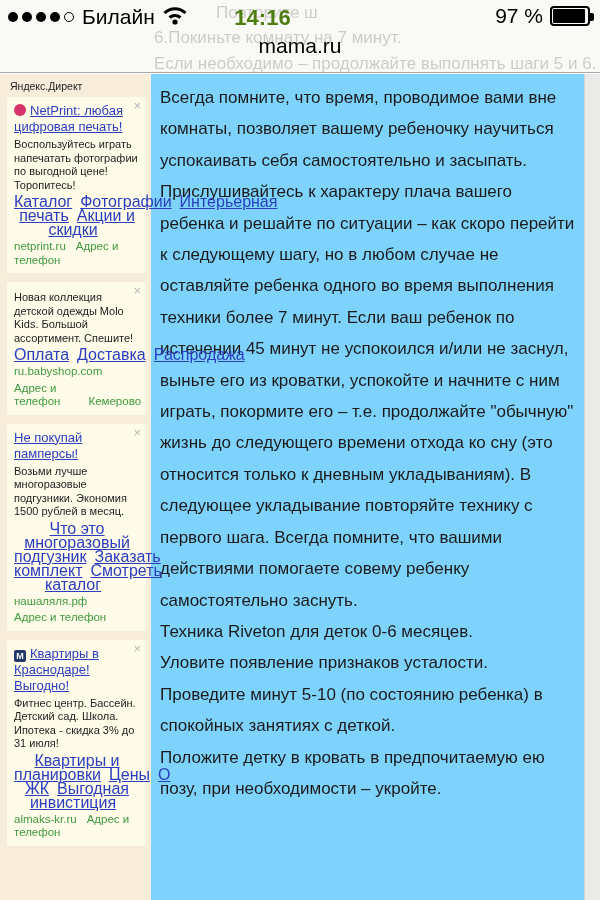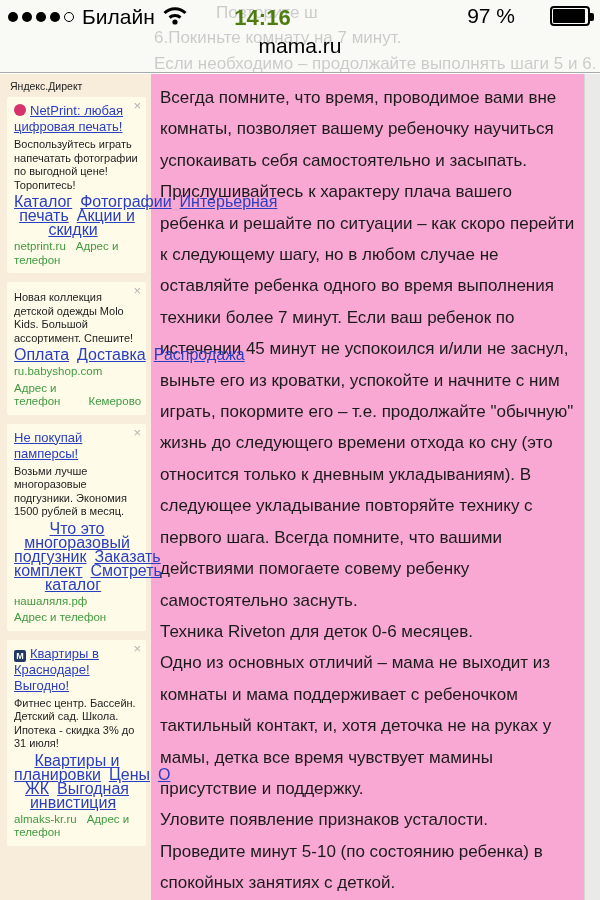--- a/index.html
+++ b/index.html
@@ -18,21 +18,21 @@
   .bleed .l3 { left:154px; top:54px; }
 
   .status { position:relative; height:30px; z-index:2;padding-left:15px; }
   .status-left { position:absolute; left:8px; top:4px; display:flex; align-items:center; }
   .dot { width:10px; height:10px; border-radius:50%; background:#000; display:inline-block; margin-right:4px; }
   .dot.empty { background:transparent; border:1.5px solid #000; }
   .carrier { font-size:21px; color:#000; margin:0 7px 0 4px; }
   .wifi { margin-top:2px; }
   .time { position:absolute; left:0; top:5px; width:525px; text-align:center;
           font-size:22px; font-weight:bold; color:#4d7c0f; z-index:2; }
-  .status-right { position:absolute; right:6px; top:4px; display:flex; align-items:center; z-index:2;gap:28px; }
+  .status-right { position:absolute; right:6px; top:4px; display:flex; align-items:center; z-index:2; }
   .battery-pct { font-size:21px; color:#000; margin-right:7px; }
   .battery { position:relative; width:40px; height:20px; border:2px solid #000; border-radius:4px; margin-right:4px; }
   .battery .fill { position:absolute; top:1px; left:1px; bottom:1px; width:32px; background:#000; border-radius:1px; }
   .battery .nub { position:absolute; right:-6px; top:5px; width:4px; height:8px; background:#000; border-radius:0 2px 2px 0; }
 
   .title { position:relative; z-index:2; text-align:center; margin-top:4px; font-size:21px; color:#000; }
 
   
   .content { position:absolute; top:74px; left:0; right:0; bottom:0; display:flex; }
 
@@ -46,21 +46,21 @@
   .fav.pink { background:#d6336c; border-radius:6px; }
   .fav.tan  { background:#cdb488; }
   .fav.navy { background:#1f3864; color:#fff; font-size:9px; font-weight:bold; text-align:center; line-height:12px; border-radius:2px; }
   .ad-body { font-size:11px; line-height:13.5px; color:#1d1d1d; margin-top:3px; }
   .ad-links { font-size:16px; line-height:14px; margin-top:3px;text-align:center; }
   .ad-links a { color:#2a3ec0; text-decoration:underline; margin-right:8px; }
   .ad-foot { font-size:11.5px; line-height:13.5px; margin-top:3px; color:#3f9a3f; }
   .ad-foot .contact { margin-left:10px; }
   .ad-foot .region { margin-left:28px; }
 
-  .article { flex:1; background:#f9a8d4; padding:8px 7px 0 9px;
+  .article { flex:1; background:#7dd3fc; padding:8px 7px 0 9px;
              font-size:17px; line-height:31.4px; color:#1b1b1b; overflow:hidden; }
   .article p { margin:0; }
 
   .edge { width:16px; flex:none; background:#eaeae8; border-left:1px solid #d5d5d3; }
 </style>
 </head>
 <body>
 
 <div class="screen">
 
@@ -162,21 +162,20 @@
         <div class="ad-foot">
           <span class="domain">almaks-kr.ru</span><span class="contact">Адрес и телефон</span>
         </div>
       </div>
     </aside>
 
     <main class="article">
       <p>Всегда помните, что время, проводимое вами вне комнаты, позволяет вашему ребеночку научиться успокаивать себя самостоятельно и засыпать.</p>
       <p>Прислушивайтесь к характеру плача вашего ребенка и решайте по ситуации – как скоро перейти к следующему шагу, но в любом случае не оставляйте ребенка одного во время выполнения техники более 7 минут. Если ваш ребенок по истечении 45 минут не успокоился и/или не заснул, выньте его из кроватки, успокойте и начните с ним играть, покормите его – т.е. продолжайте "обычную" жизнь до следующего времени отхода ко сну (это относится только к дневным укладываниям). В следующее укладывание повторяйте технику с первого шага. Всегда помните, что вашими действиями помогаете совему ребенку самостоятельно заснуть.</p>
       <p>Техника Riveton для деток 0-6 месяцев.</p>
-      <p>Одно из основных отличий – мама не выходит из комнаты и мама поддерживает с ребеночком тактильный контакт, и, хотя деточка не на руках у мамы, детка все время чувствует мамины присутствие и поддержку.</p>
       <p>Уловите появление признаков усталости.</p>
       <p>Проведите минут 5-10 (по состоянию ребенка) в спокойных занятиях с деткой.</p>
       <p>Положите детку в кровать в предпочитаемую ею позу, при необходимости – укройте.</p>
 
     </main>
 
     <div class="edge"></div>
   </div>
 
 </div>

